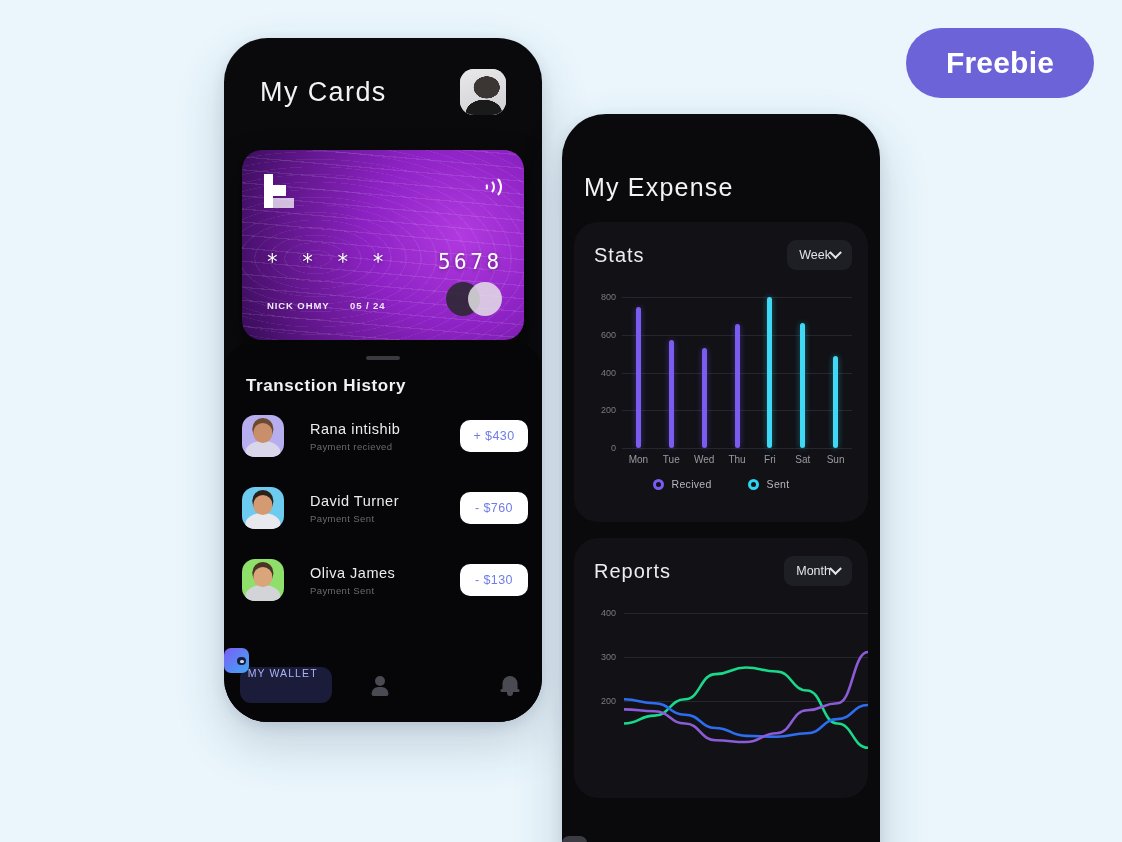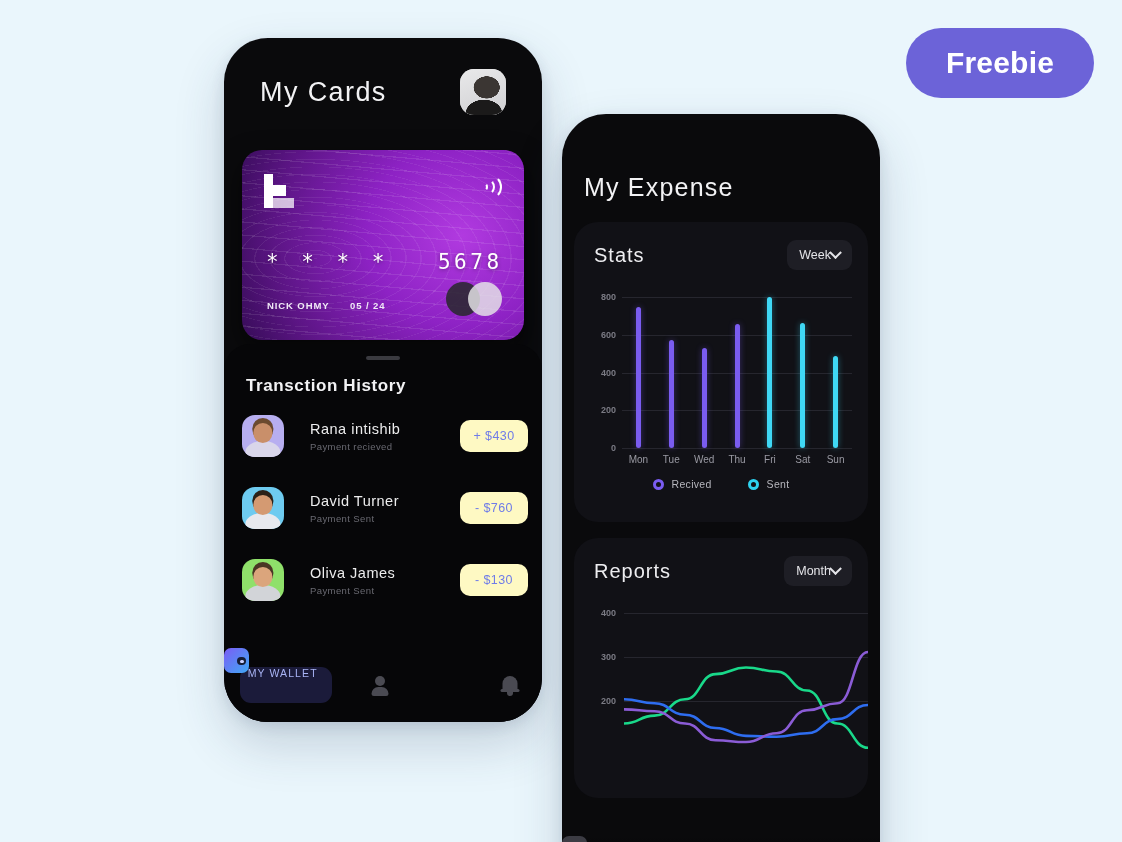--- a/index.html
+++ b/index.html
@@ -192,21 +192,21 @@
     position: absolute; left: 50%; bottom: -14%;
     transform: translateX(-50%);
     width: 84%; height: 52%; border-radius: 50% 50% 0 0;
   }
   .tx-info { margin-left: 26px; flex: 1; }
   .tx-name { color: #ececed; font-size: 14.5px; letter-spacing: .5px; }
   .tx-sub  { color: #6a6a72; font-size: 9.5px; letter-spacing: .4px; margin-top: 4px; }
   .tx-amount {
     min-width: 68px; height: 32px;
     border-radius: 10px;
-    background: #fef9c3;
+    background: #ffffff;
     color: #6f7ce8;
     font-size: 12.5px;
     display: flex; align-items: center; justify-content: center;
     letter-spacing: .4px;
   }
 
   
   .bottom-nav {
     position: absolute; left: 0; bottom: 0; width: 100%; height: 74px;
     display: flex; align-items: center;
@@ -302,21 +302,20 @@
   }
 
   
   #bar-chart-area {
     position: absolute; left: 16px; top: 64px; width: 262px; height: 162px;
   }
   .y-label {
     position: absolute; left: 0; width: 26px;
     text-align: right; color: #7b7b84; font-size: 9px;
     transform: translateY(-50%);
-    font-weight: bold;
   }
   .gridline {
     position: absolute; left: 32px; right: 0; height: 1px;
     background: #26262e;
   }
   #bars {
     position: absolute; left: 32px; right: 0; bottom: 0; top: 0;
     display: flex; align-items: flex-end;
   }
   .bar-slot { flex: 1; display: flex; justify-content: center; align-items: flex-end; height: 100%; }

